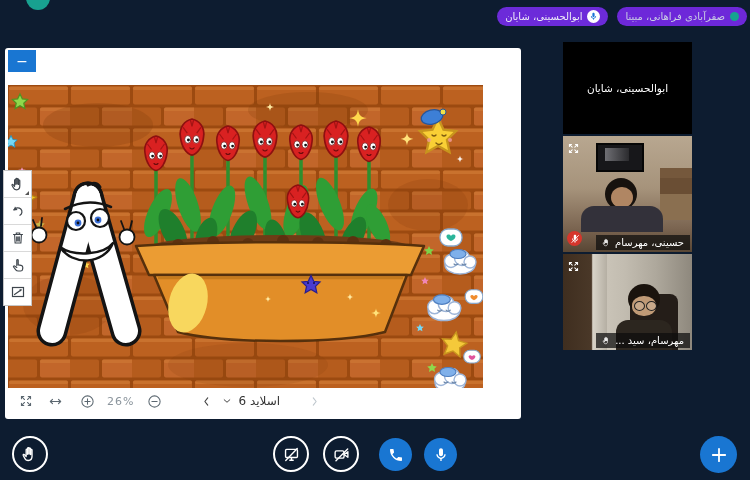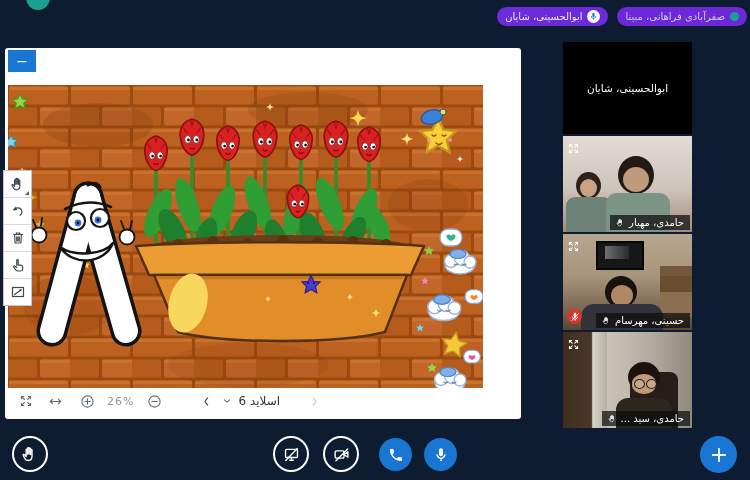--- a/index.html
+++ b/index.html
@@ -407,43 +407,22 @@
     </span>
   </div>
 </div>
 
 <div class="sidebar">
 
   <div class="tile" style="height:92px">
     <div class="t1name">ابوالحسینی، شایان</div>
   </div>
 
-  <div class="tile" style="height:96px">
-    <div class="vid" style="background:linear-gradient(180deg,#e2dad4 0%,#cfc4bc 55%,#b4a194 82%,#9f8c7c 100%)">
-      <div class="blob" style="left:13px;top:36px;width:25px;height:27px;border-radius:50%;background:#2e2119"></div>
-      <div class="blob" style="left:17px;top:43px;width:17px;height:18px;border-radius:50%;background:#caa183"></div>
-      <div class="blob" style="left:3px;top:61px;width:46px;height:35px;border-radius:9px 9px 0 0;background:#6e8277"></div>
-      <div class="blob" style="left:55px;top:20px;width:36px;height:38px;border-radius:50%;background:#241a14"></div>
-      <div class="blob" style="left:60px;top:31px;width:26px;height:25px;border-radius:50%;background:#c29a7c"></div>
-      <div class="blob" style="left:43px;top:57px;width:64px;height:39px;border-radius:11px 11px 0 0;background:#7c9486"></div>
-    </div>
-    <span class="expand">
-      <svg width="13" height="13" viewBox="0 0 16 16">
-          <use href="#i-texpand"></use>
-        </svg>
-    </span>
-    <div class="namechip">
-      <span>حامدی، مهیار</span>
-      <svg width="9" height="9" viewBox="0 0 16 16" style="color:#fff">
-          <use href="#i-hand"></use>
-        </svg>
-    </div>
-  </div>
-
-  <div class="tile" style="height:96px">
+
+  <div class="tile" style="height:116px">
     <div class="vid" style="background:linear-gradient(180deg,#b8a790 0%,#a6937b 45%,#7a6450 80%,#584634 100%)">
       <div class="blob" style="left:33px;top:7px;width:44px;height:25px;background:#17171a;border:2px solid #060606"></div>
       <div class="blob" style="left:42px;top:12px;width:24px;height:13px;background:linear-gradient(90deg,#6f6f74,#2b2b2e)"></div>
       <div class="blob" style="right:0;top:32px;width:32px;height:52px;background:#8a6f50;box-shadow:inset 0 10px 0 #75583c, inset 0 26px 0 #6a4e34"></div>
       <div class="blob" style="left:42px;top:42px;width:32px;height:32px;border-radius:50%;background:#17120e"></div>
       <div class="blob" style="left:48px;top:51px;width:22px;height:21px;border-radius:50%;background:#b08663"></div>
       <div class="blob" style="left:18px;top:70px;width:82px;height:26px;border-radius:13px 13px 0 0;background:#33313a"></div>
     </div>
     <span class="expand">
       <svg width="13" height="13" viewBox="0 0 16 16">
@@ -472,21 +451,21 @@
       <div class="blob" style="right:47px;top:47px;width:9px;height:8px;border-radius:50%;border:1.6px solid #222;background:rgba(255,255,255,.15)"></div>
       <div class="blob" style="right:35px;top:47px;width:9px;height:8px;border-radius:50%;border:1.6px solid #222;background:rgba(255,255,255,.15)"></div>
       <div class="blob" style="right:20px;top:66px;width:56px;height:30px;border-radius:12px 12px 0 0;background:#2c261f"></div>
     </div>
     <span class="expand">
       <svg width="13" height="13" viewBox="0 0 16 16">
           <use href="#i-texpand"></use>
         </svg>
     </span>
     <div class="namechip">
-      <span>حامدی، سید ...</span>
+      <span>مهرسام، سید ...</span>
       <svg width="9" height="9" viewBox="0 0 16 16" style="color:#fff">
           <use href="#i-hand"></use>
         </svg>
     </div>
   </div>
 </div>
 
 <div>
   <div class="ctl-outline" style="left:12px;bottom:8px">
     <svg width="18" height="18" viewBox="0 0 16 16">

